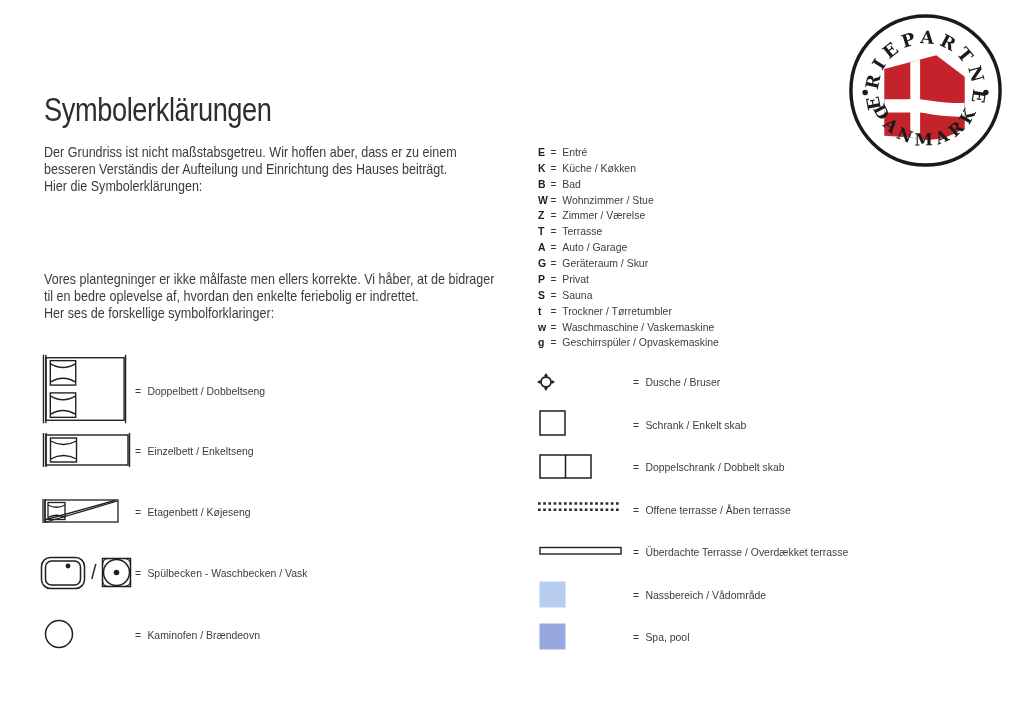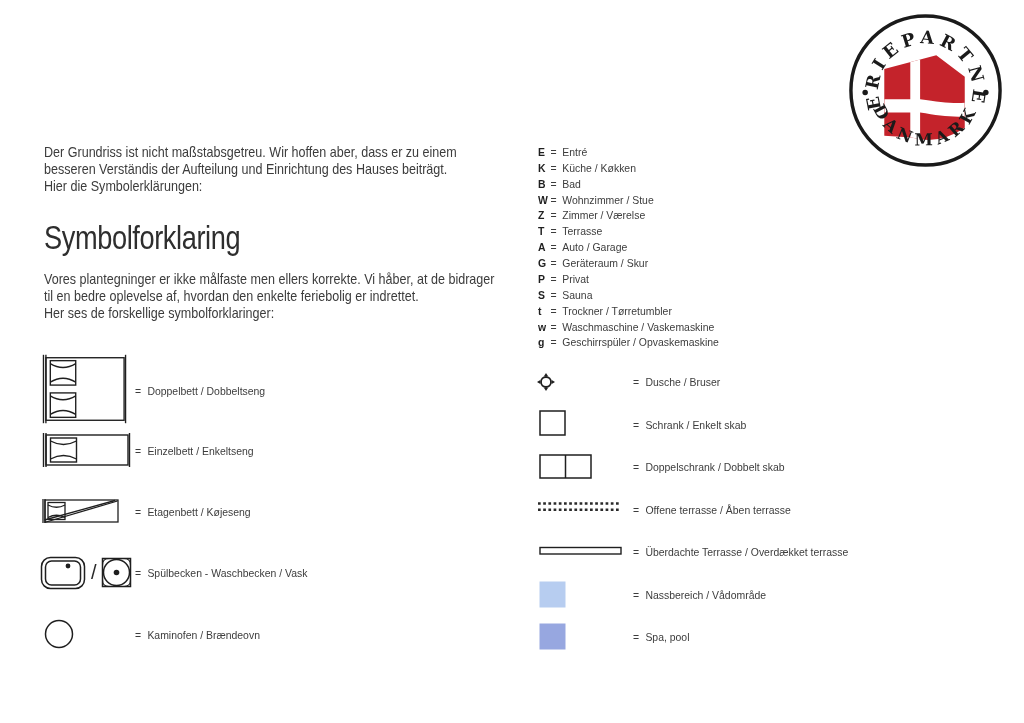--- a/index.html
+++ b/index.html
@@ -34,29 +34,29 @@
   .sym-label .eq{margin-right:7px;}
   .sink-row{display:flex; align-items:center;}
   .sink-sep{font-size:20px; color:#2a2a2a; margin:0 4px 0 5px; font-weight:400;}
   svg{display:block;}
 </style>
 </head>
 <body>
 
 <div class="page">
 
+  <div class="abs" style="left:44px; top:90px;">
+    <h1 class="title">Symbolerklärungen</h1>
+  </div>
   <div class="abs para cx" style="left:44px; top:144px;">
     <div>Der Grundriss ist nicht maßstabsgetreu. Wir hoffen aber, dass er zu einem</div>
     <div>besseren Verständis der Aufteilung und Einrichtung des Hauses beiträgt.</div>
     <div>Hier die Symbolerklärungen:</div>
   </div>
 
-  <div class="abs" style="left:44px; top:218px;">
-    <h1 class="title">Symbolforklaring</h1>
-  </div>
   <div class="abs para cx" style="left:44px; top:271px;">
     <div>Vores plantegninger er ikke målfaste men ellers korrekte. Vi håber, at de bidrager</div>
     <div>til en bedre oplevelse af, hvordan den enkelte feriebolig er indrettet.</div>
     <div>Her ses de forskellige symbolforklaringer:</div>
   </div>
 
   <div>
     <div class="lrow" style="top:145px;">
         <span class="llet">E</span>
         <span class="leq">=</span>

